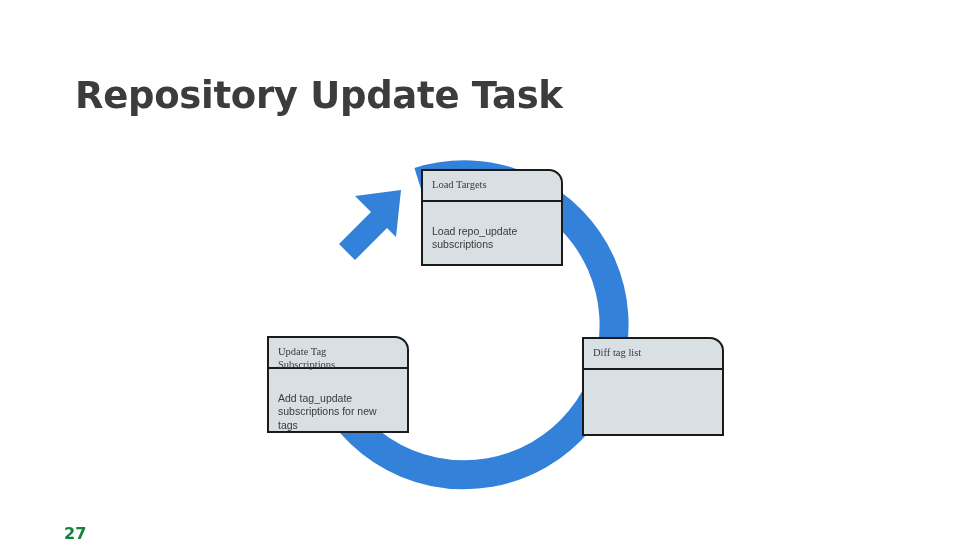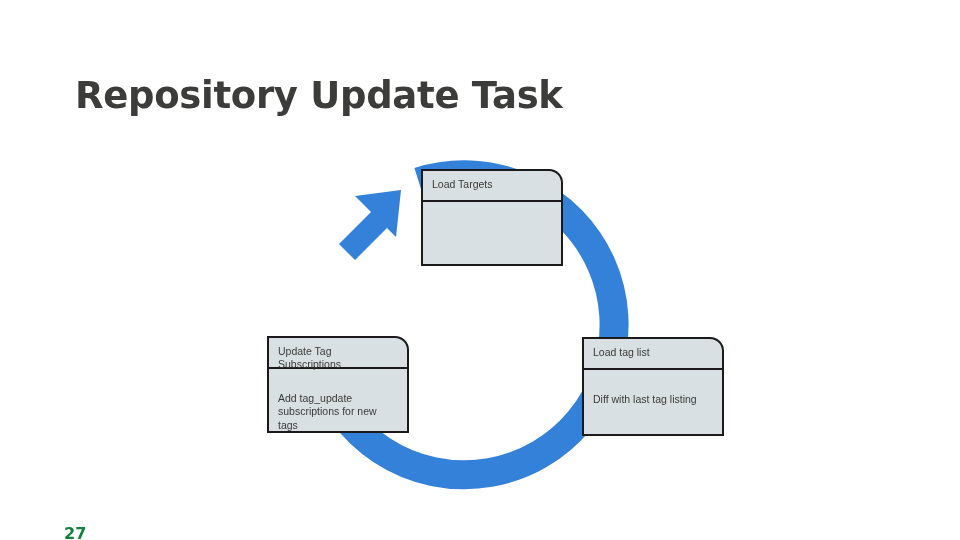--- a/index.html
+++ b/index.html
@@ -55,20 +55,21 @@
     overflow: hidden;
   }
   .node-header {
     box-sizing: border-box;
     border-bottom: 2px solid #1a1a1a;
     padding: 7px 9px 6px 9px;
     font-size: 10.5px;
     line-height: 13px;
     color: #3a3a3a;
     white-space: pre-line;
+    font-family: Liberation Serif, serif;
   }
   .node-body {
     box-sizing: border-box;
     padding: 9px 9px 8px 9px;
     font-size: 10.5px;
     line-height: 13.5px;
     color: #3a3a3a;
     white-space: pre-line;
   }
   #node-load-targets {
@@ -106,27 +107,29 @@
 
       <path d="M 376 208
                A 150 150 0 1 1 376 452" fill="none" stroke="#3381d9" stroke-width="29" stroke-linecap="butt" transform="rotate(18 480 330)"></path>
 
       <path d="M 401 190 L 355 196 L 371 212 L 339 244 L 355 260 L 387 228 L 396 237 Z" fill="#3381d9"></path>
     </g>
   </svg>
 
   <div class="node-box" id="node-load-targets">
     <div class="node-header">Load Targets</div>
+    <div class="node-body">
+      <div class="body-line">Load  repo_update
+subscriptions</div>
+      
+    </div>
   </div>
 
   <div class="node-box" id="node-check-tag-list">
-    <div class="node-header">Load tag list</div>
-    <div class="node-body">
-      <div class="body-line">Diff with last tag listing</div>
-    </div>
+    <div class="node-header">Diff tag list</div>
   </div>
 
   <div class="node-box" id="node-update-tag-subscriptions">
     <div class="node-header">Update Tag
 Subscriptions</div>
     <div class="node-body">
       <div class="body-line">Add tag_update
 subscriptions for new tags</div>
     </div>
   </div>

